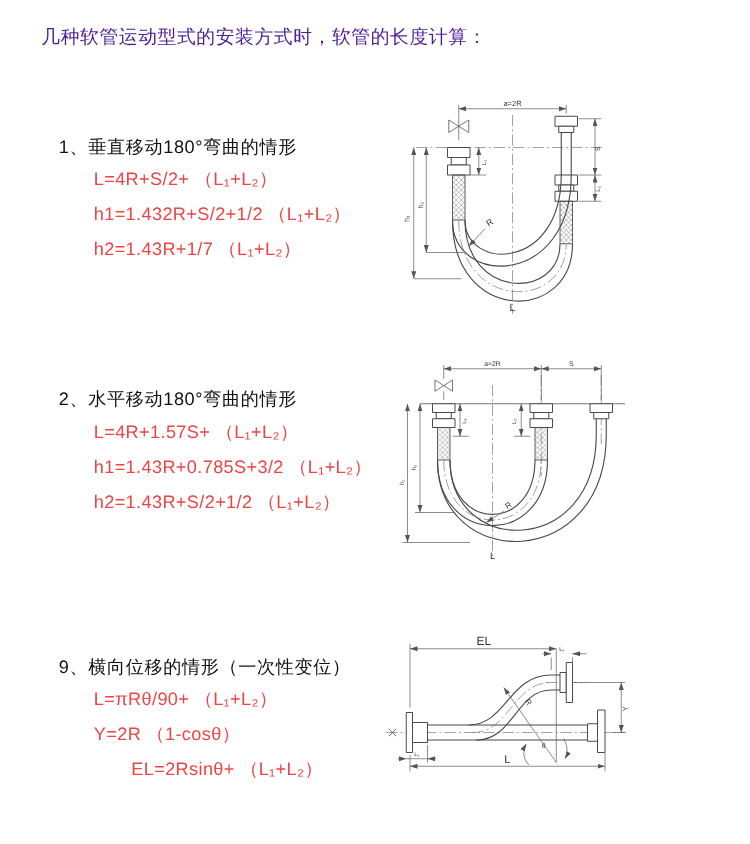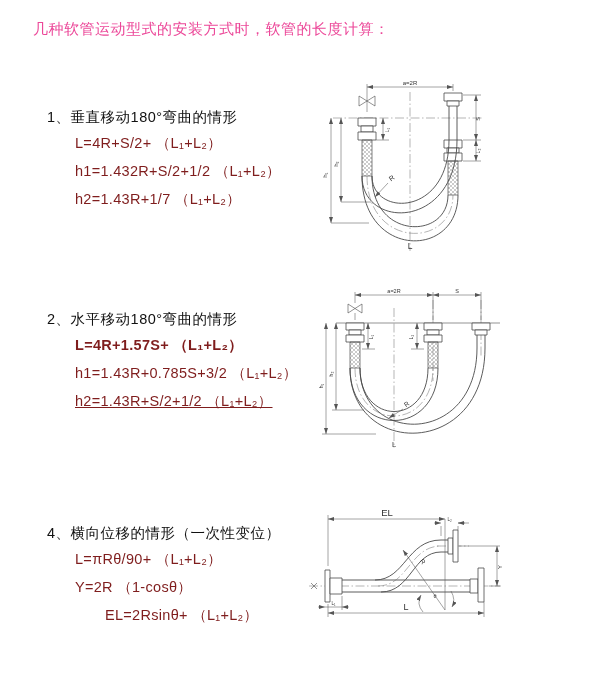--- a/index.html
+++ b/index.html
@@ -1,27 +1,27 @@
 <!DOCTYPE html>
 <html><head>
 <meta charset="utf-8">
 <style>
   html,body{margin:0;padding:0;}
   body{
     width:600px;height:675px;position:relative;background:#ffffff;
     font-family:"Liberation Sans", sans-serif;color:#1f1f1f;overflow:hidden;
   }
   .doc-title{
-    position:absolute;left:33px;top:20px;font-size:15px;letter-spacing:.5px;color:#ec4899;
+    position:absolute;left:33px;top:20px;font-size:15px;letter-spacing:.5px;color:#4c1d95;
   }
   .sec-heading{
     position:absolute;left:47px;font-size:14.5px;letter-spacing:.5px;color:#111;text-align:right;
   }
   .formula{
-    position:absolute;left:75px;font-size:14.5px;letter-spacing:.3px;color:#7f1d1d;
+    position:absolute;left:75px;font-size:14.5px;letter-spacing:.3px;color:#ef4444;
     white-space:pre;
   }
   svg{position:absolute;}
   svg path,svg line,svg rect,svg polyline{vector-effect:non-scaling-stroke;}
   .ln{stroke:#4a4a4a;stroke-width:.9;fill:none;}
   .thin{stroke:#4a4a4a;stroke-width:.6;fill:none;}
   .dim{stroke:#585858;stroke-width:.55;fill:none;}
   .cl{stroke:#6a6a6a;stroke-width:.5;fill:none;stroke-dasharray:9 2.5 1.5 2.5;}
   .fit{stroke:#4a4a4a;stroke-width:.8;fill:#fff;}
   .hatch{stroke:#4a4a4a;stroke-width:.7;}
@@ -31,25 +31,25 @@
 <body>
 
 <div class="doc-title">几种软管运动型式的安装方式时，软管的长度计算：</div>
 
 <div class="sec-heading" style="top:108px;">1、垂直移动180°弯曲的情形</div>
 <div class="formula" style="top:134px;">L=4R+S/2+ （L₁+L₂）</div>
 <div class="formula" style="top:162px;text-align:right;">h1=1.432R+S/2+1/2 （L₁+L₂）</div>
 <div class="formula" style="top:190px;">h2=1.43R+1/7 （L₁+L₂）</div>
 
 <div class="sec-heading" style="top:310px;">2、水平移动180°弯曲的情形</div>
-<div class="formula" style="top:336px;font-weight:bold;">L=4R+1.57S+ （L₁+L₂）</div>
+<div class="formula" style="top:336px;">L=4R+1.57S+ （L₁+L₂）</div>
 <div class="formula" style="top:364px;">h1=1.43R+0.785S+3/2 （L₁+L₂）</div>
-<div class="formula" style="top:392px;text-decoration:underline;">h2=1.43R+S/2+1/2 （L₁+L₂）</div>
-
-<div class="sec-heading" style="top:524px;">4、横向位移的情形（一次性变位）</div>
+<div class="formula" style="top:392px;">h2=1.43R+S/2+1/2 （L₁+L₂）</div>
+
+<div class="sec-heading" style="top:524px;">9、横向位移的情形（一次性变位）</div>
 <div class="formula" style="top:550px;text-align:center;">L=πRθ/90+ （L₁+L₂）</div>
 <div class="formula" style="top:578px;">Y=2R （1-cosθ）</div>
 <div class="formula" style="top:606px;margin-left:30px;">EL=2Rsinθ+ （L₁+L₂）</div>
 
 <svg style="left:313px;top:76px;" width="275" height="180" viewBox="0 0 275 180">
   <defs>
     <marker id="a1" markerWidth="8" markerHeight="6" refX="6" refY="2" orient="auto-start-reverse" markerUnits="userSpaceOnUse">
       <path d="M0,0 L6,2 L0,4 Z" fill="#555"></path>
     </marker>
     <pattern id="hp1" width="4" height="4" patternUnits="userSpaceOnUse">

